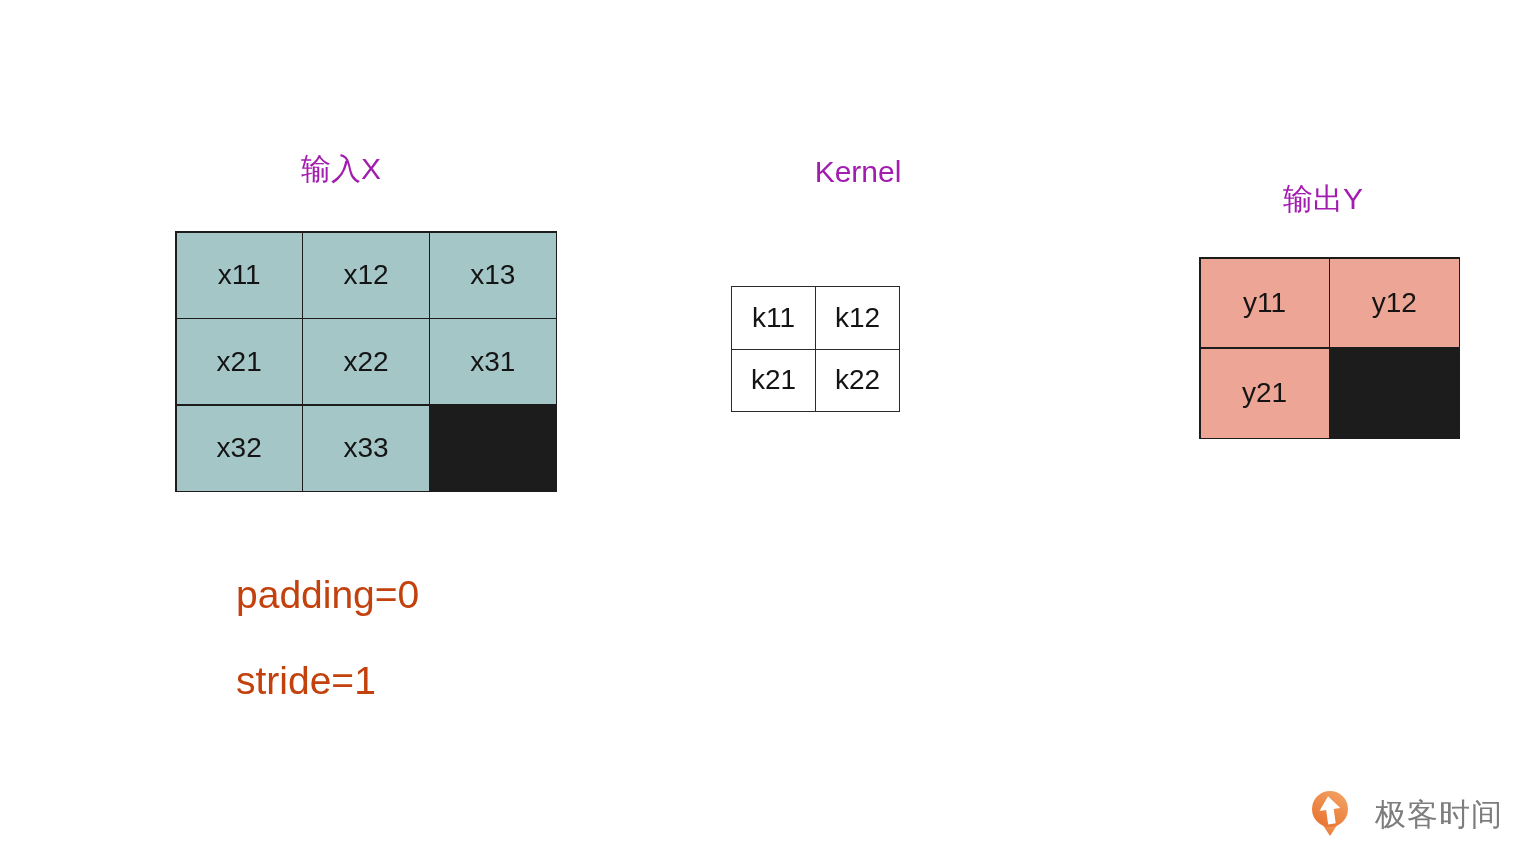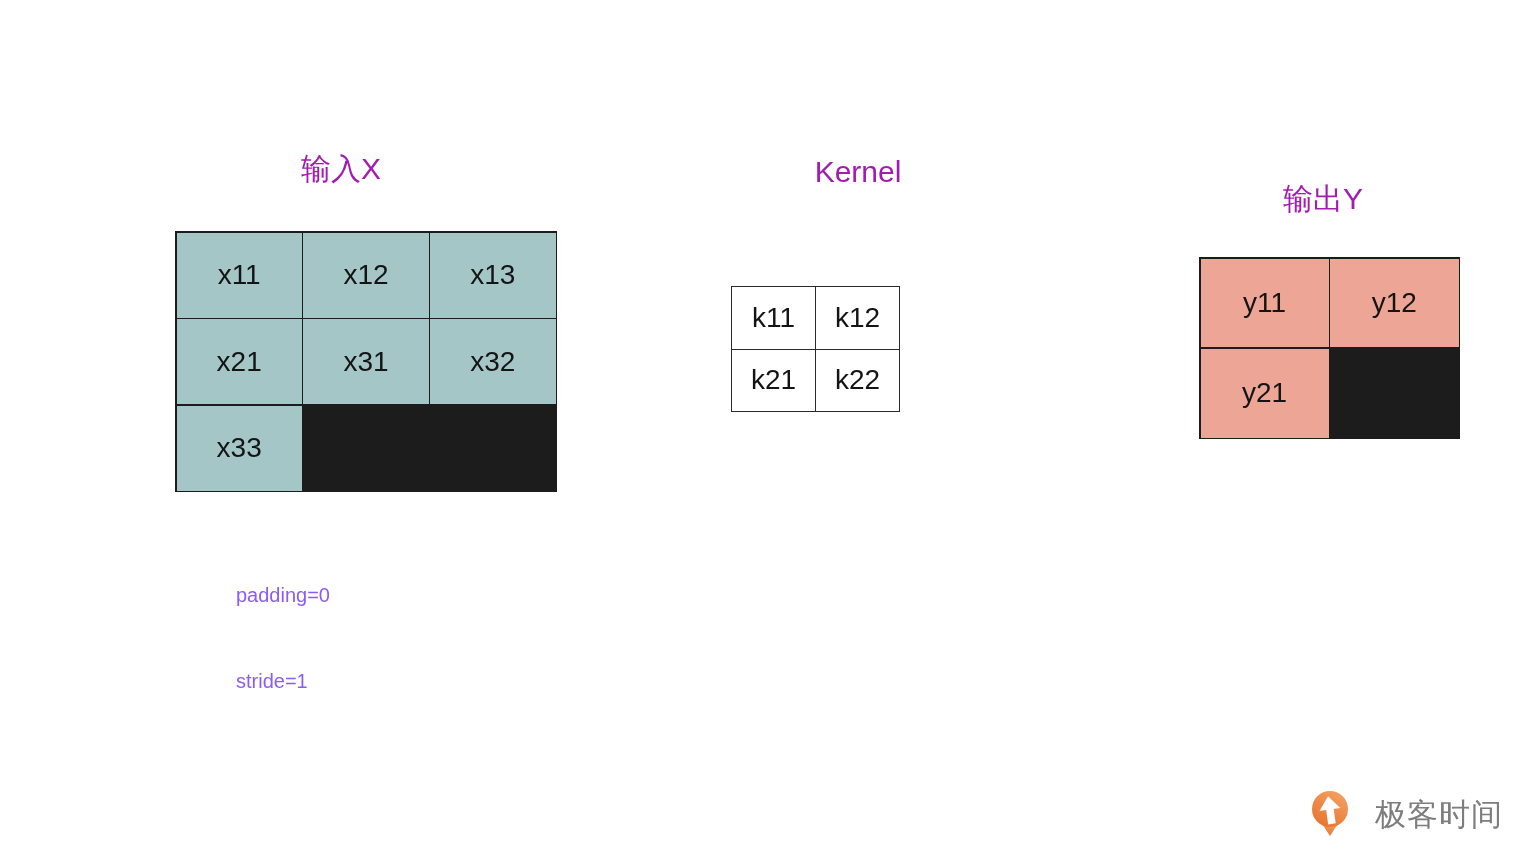--- a/index.html
+++ b/index.html
@@ -57,23 +57,23 @@
     left: 1199px; top: 257px;
     width: 261px; height: 182px;
     grid-template-columns: repeat(2, 1fr);
     grid-template-rows: repeat(2, 1fr);
     padding: 1.5px; gap: 1.5px;
   }
   #output-matrix .cell { background: #eda696; }
   .param-label {
     position: absolute;
     left: 236px;
-    font-size: 20px;
+    font-size: 39px;
     line-height: 36px;
-    color: #8b5cf6;
+    color: #c2410c;
     white-space: nowrap;
   }
   #padding-label { top: 577px; }
   #stride-label  { top: 663px; }
   .logo {
     position: absolute;
     left: 1309px;
     top: 789px;
     display: flex;
     align-items: center;
@@ -94,20 +94,21 @@
 
   <div class="section-title" style="left:341px; top:152px;">输入X</div>
   <div class="section-title" style="left:858px; top:155px;">Kernel</div>
   <div class="section-title" style="left:1323px; top:152px;margin-top:30px;">输出Y</div>
 
   <div class="matrix" id="input-matrix">
     <div class="cell">x11</div>
     <div class="cell">x12</div>
     <div class="cell">x13</div>
     <div class="cell">x21</div>
+    <div class="cell">x22</div>
     <div class="cell">x31</div>
     <div class="cell">x32</div>
     <div class="cell">x33</div>
   </div>
 
   <div class="matrix" id="kernel-matrix">
     <div class="cell">k11</div>
     <div class="cell">k12</div>
     <div class="cell">k21</div>
     <div class="cell">k22</div>

